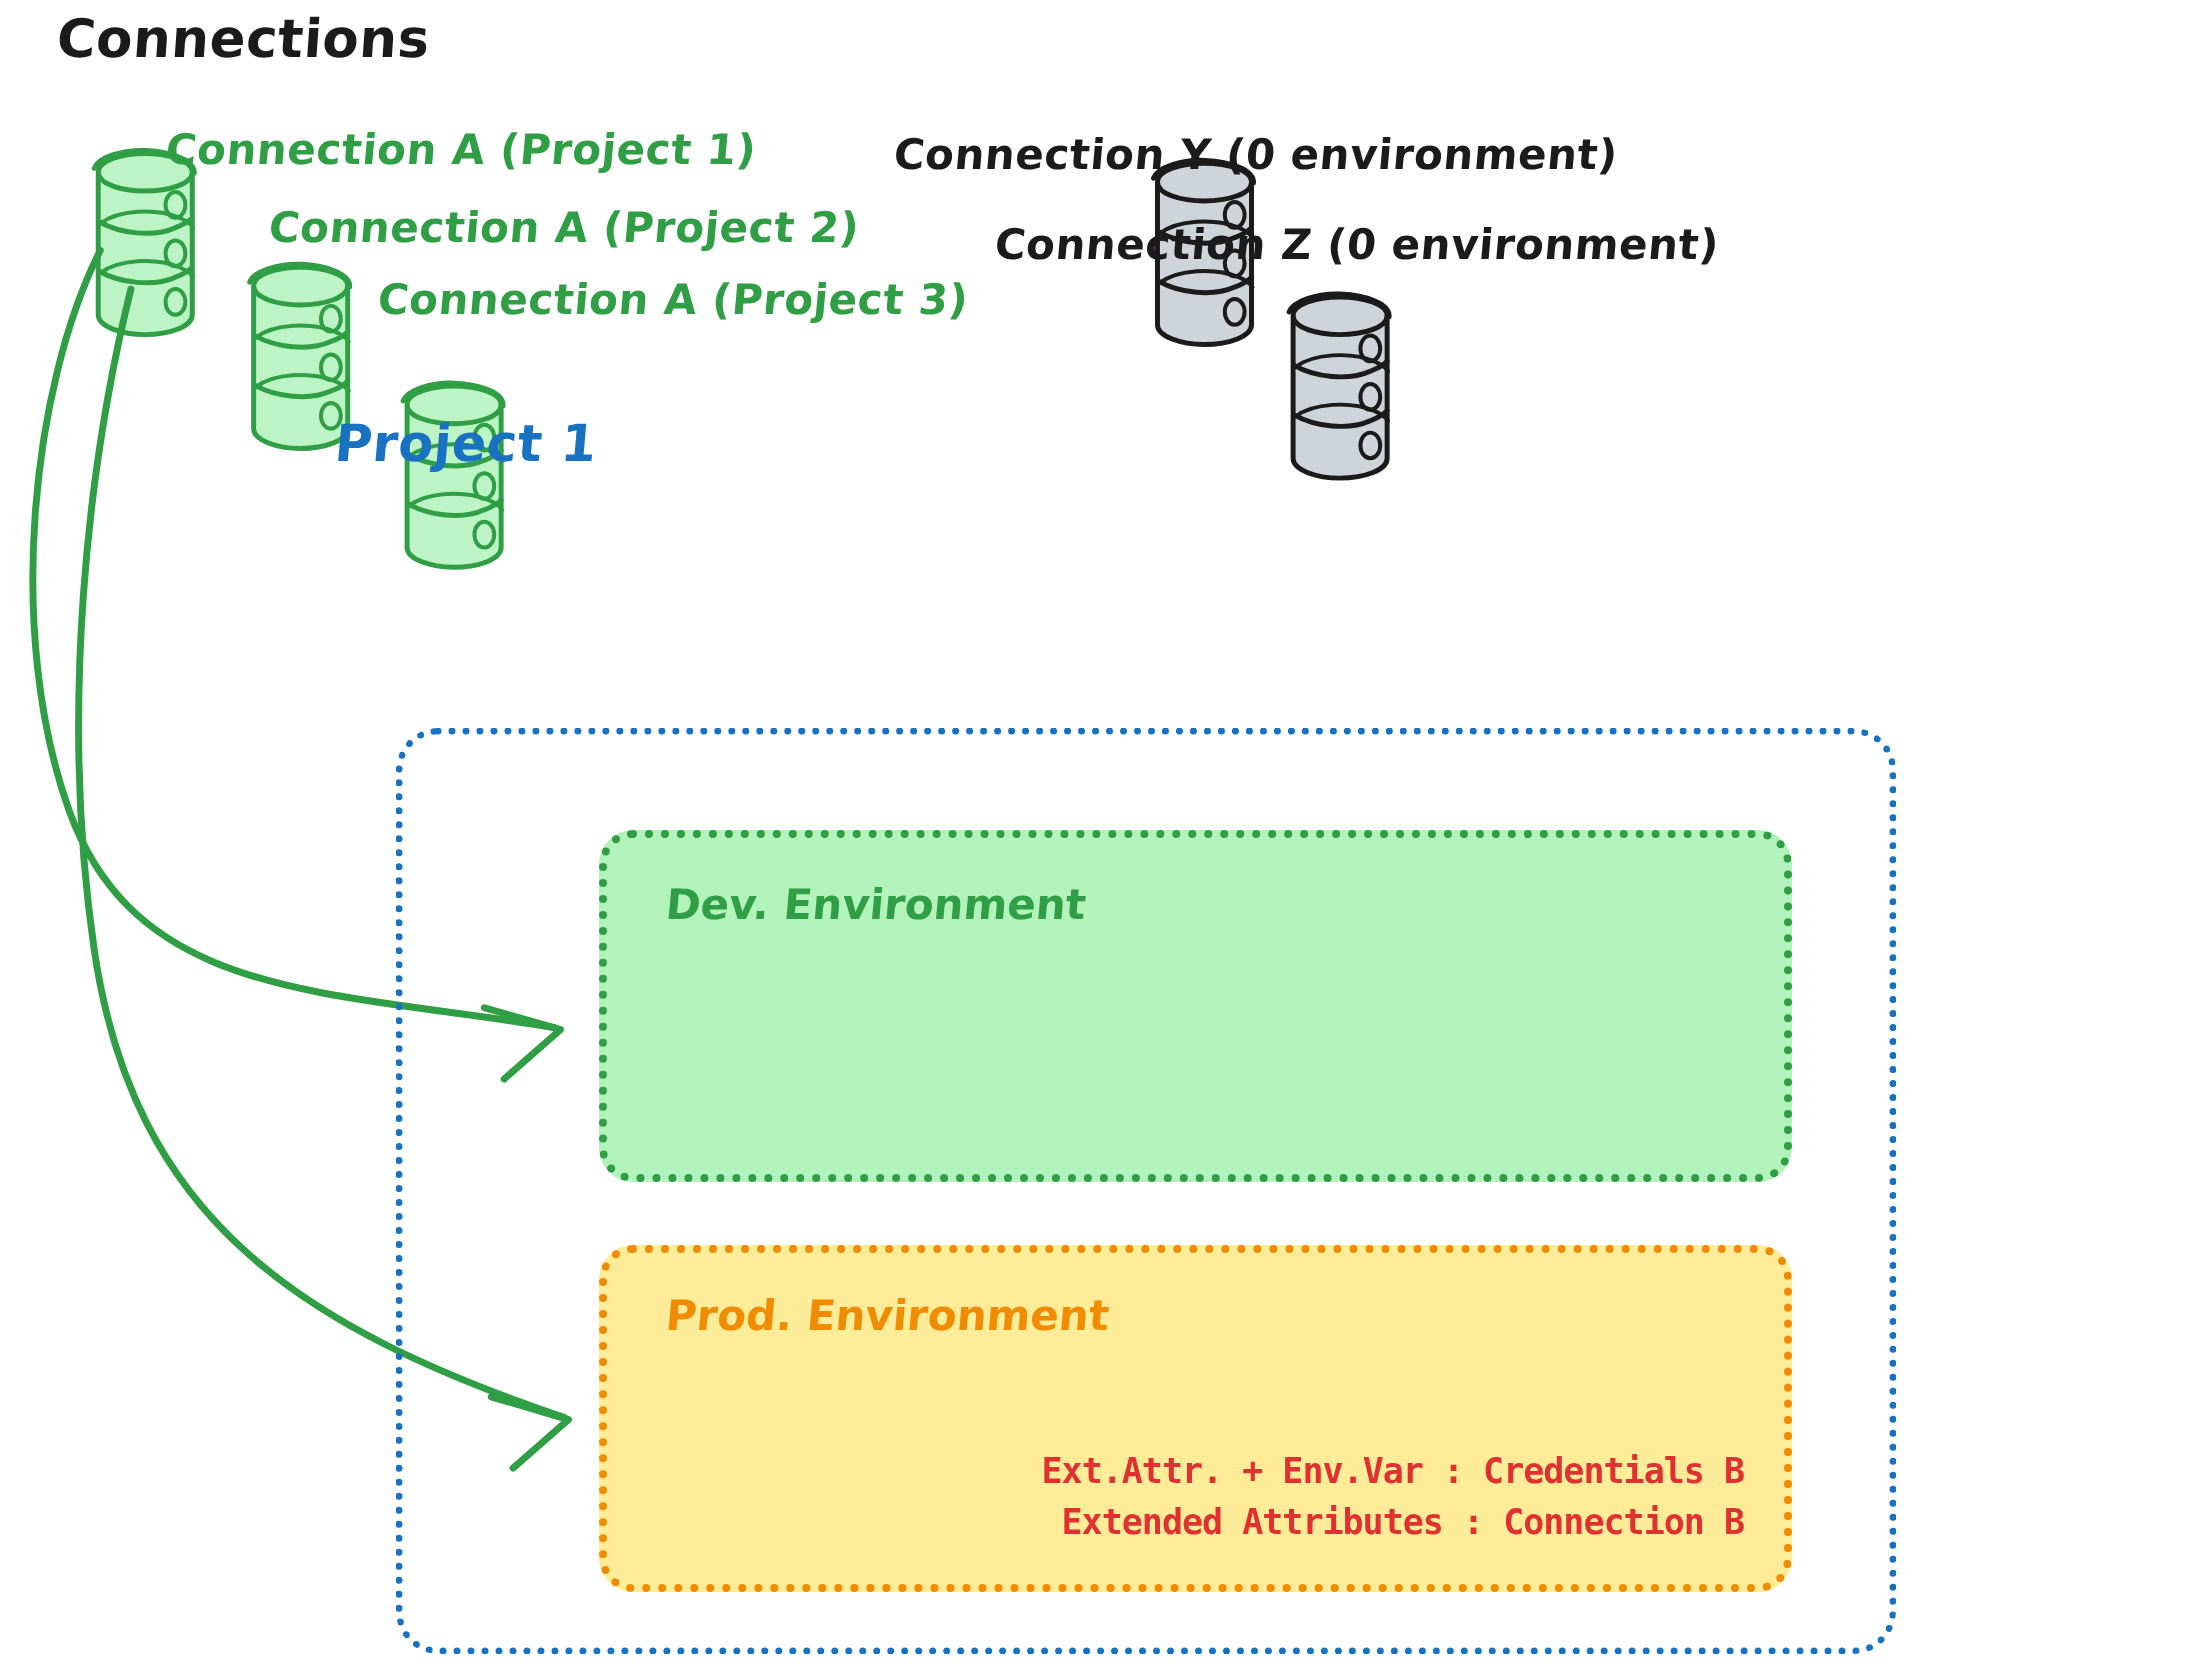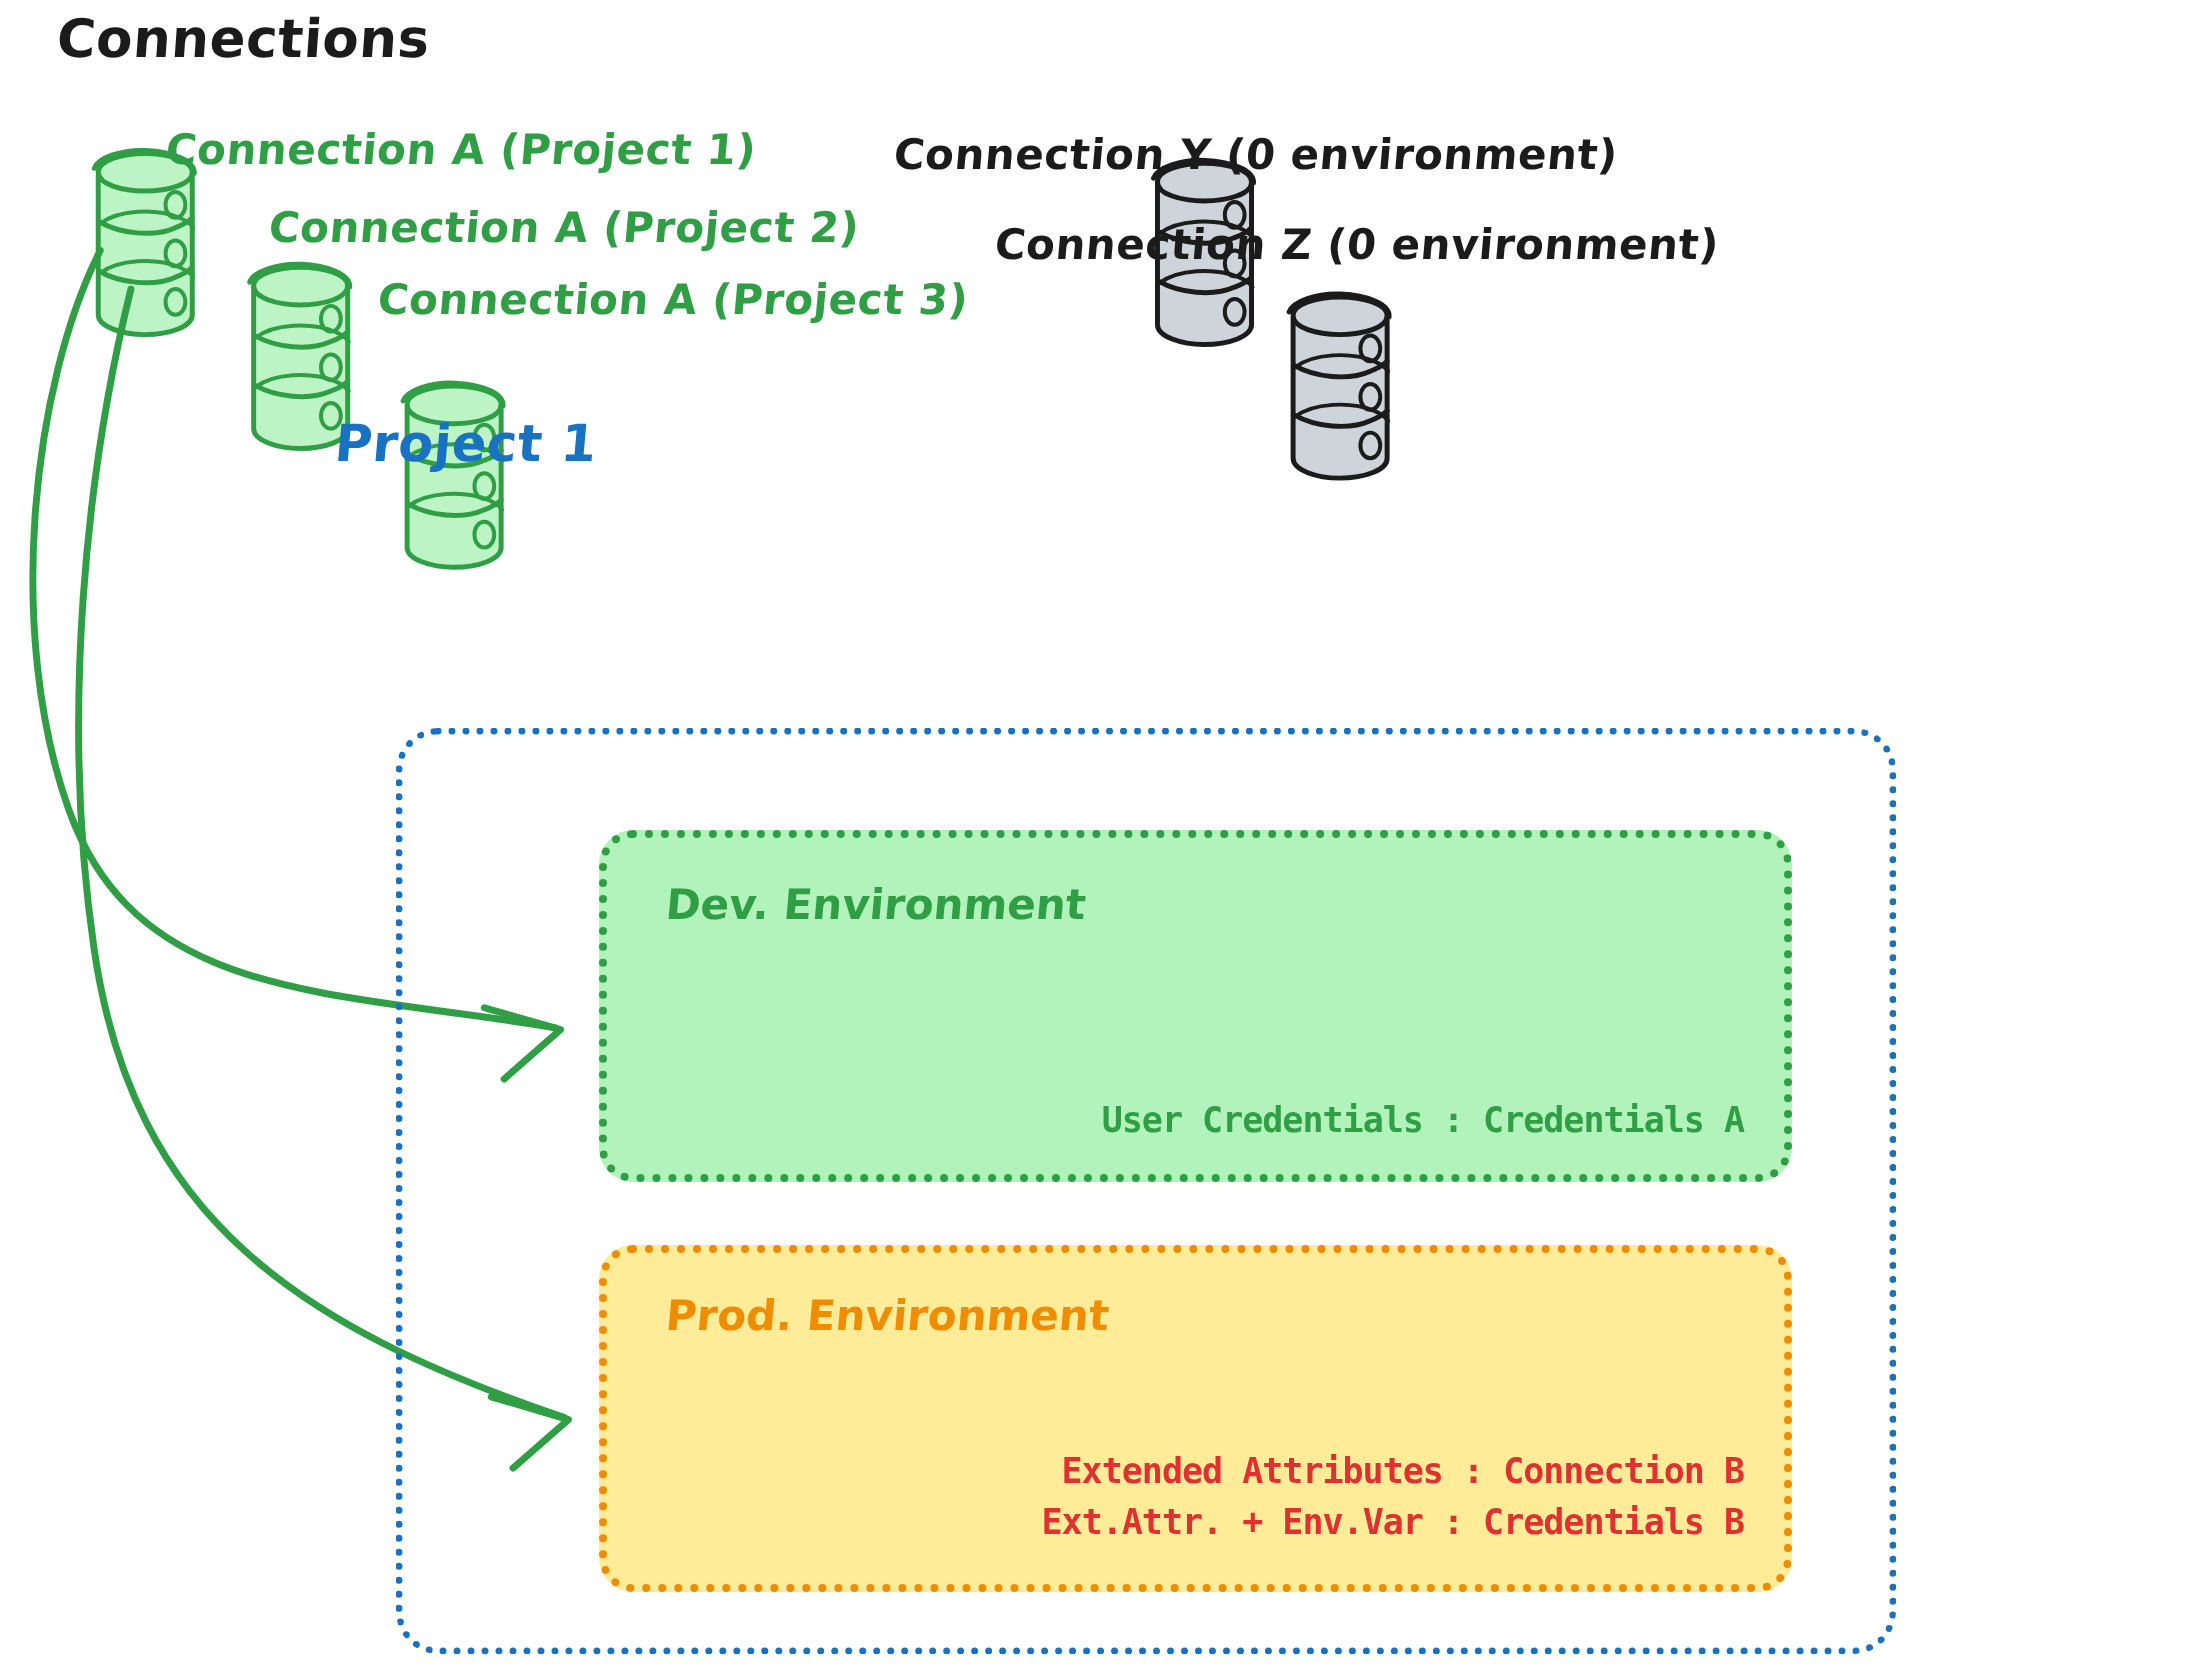--- a/index.html
+++ b/index.html
@@ -202,27 +202,24 @@
 
   <div class="hand conn-label-dark" id="label-y">Connection Y (0 environment)</div>
   <div class="hand conn-label-dark" id="label-z">Connection Z (0 environment)</div>
 
   <div class="hand" id="title-project1">Project 1</div>
 
   <div id="project-box"></div>
 
   <div class="env-box" id="dev-box">
     <div class="env-title" id="dev-title">Dev. Environment</div>
-    <div class="env-lines" id="dev-lines">
-      <div class="env-line line-green">User Credentials : Credentials A</div>
-    </div>
   </div>
 
   <div class="env-box" id="prod-box">
     <div class="env-title" id="prod-title">Prod. Environment</div>
     <div class="env-lines" id="prod-lines">
+      <div class="env-line line-red">Ext.Attr. + Env.Var : Credentials B</div>
       <div class="env-line line-red">Extended Attributes : Connection B</div>
-      <div class="env-line line-red">Ext.Attr. + Env.Var : Credentials B</div>
     </div>
   </div>
 
 </div>
 
 
 </body></html>

